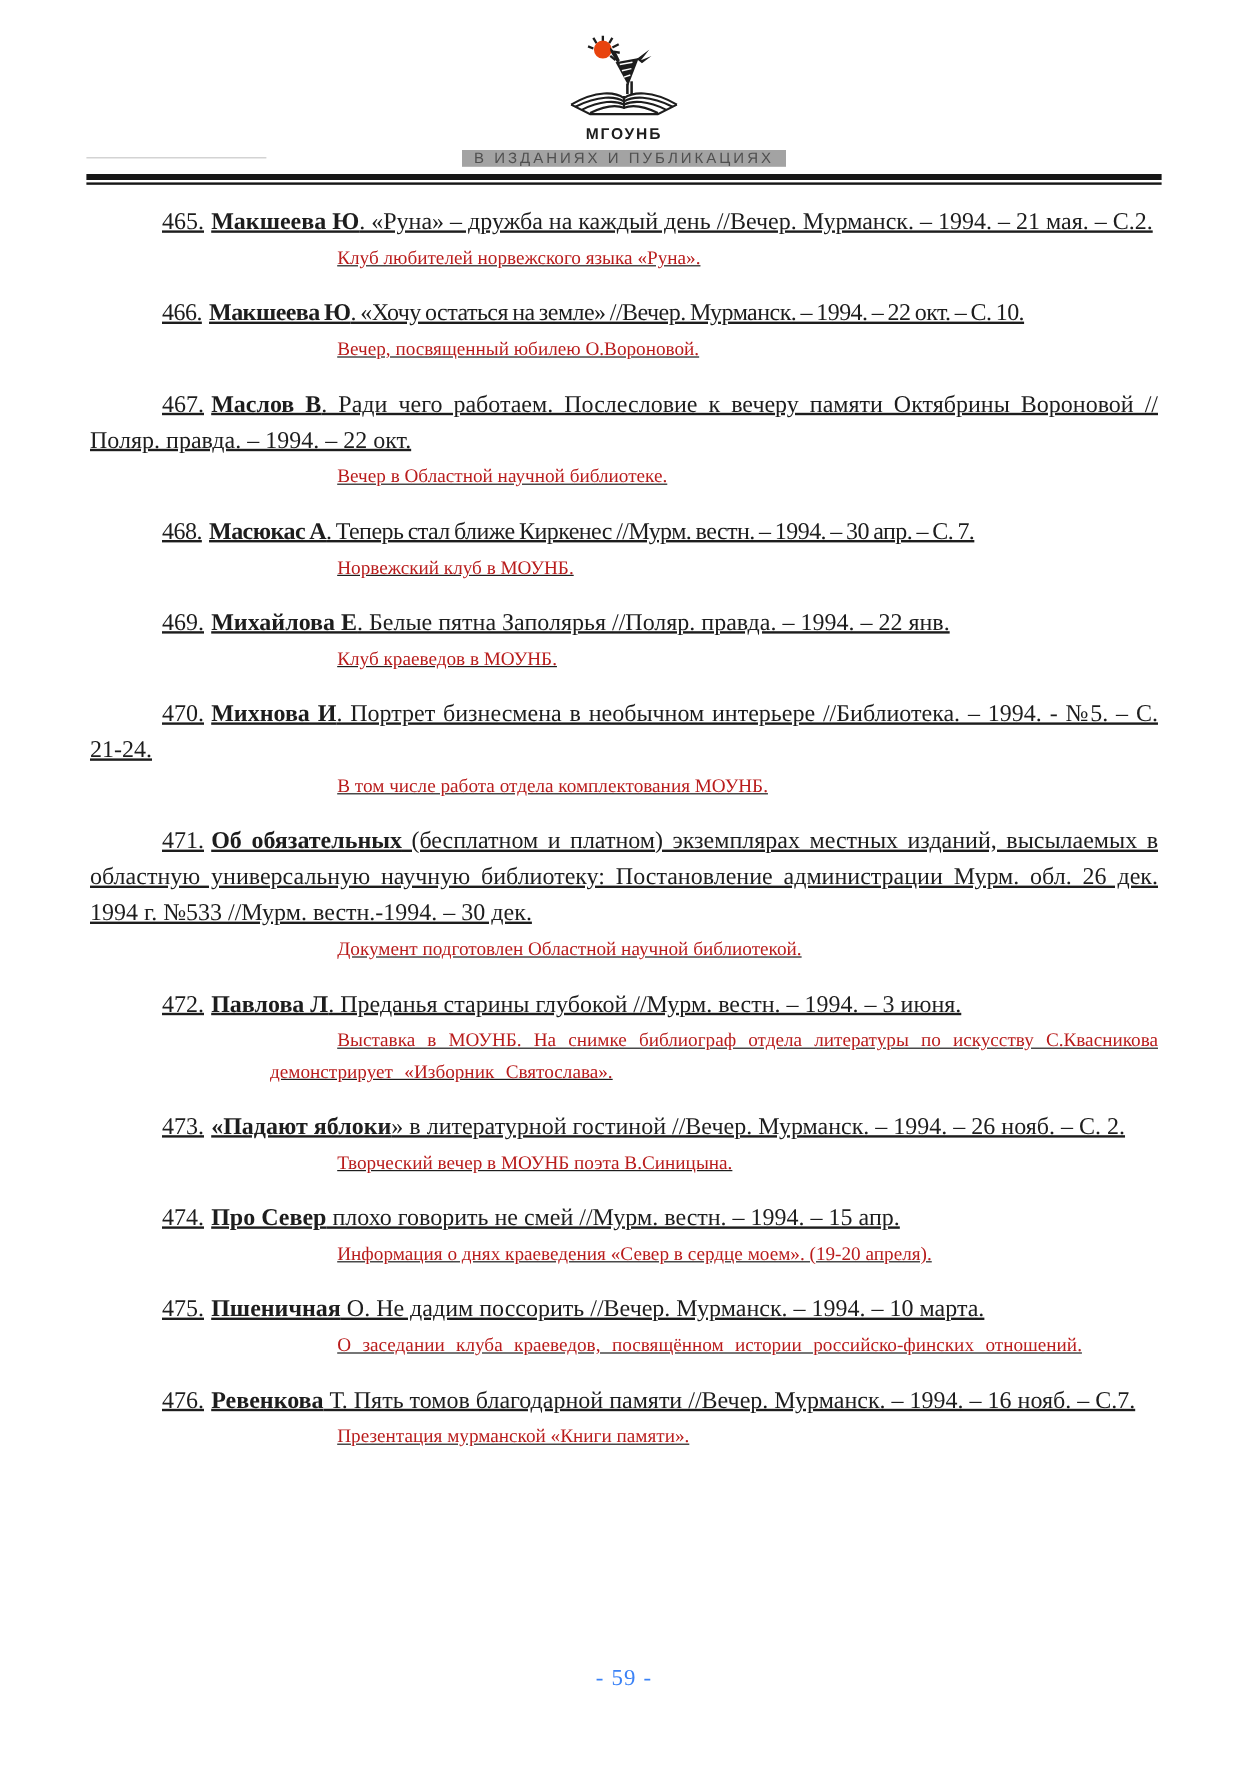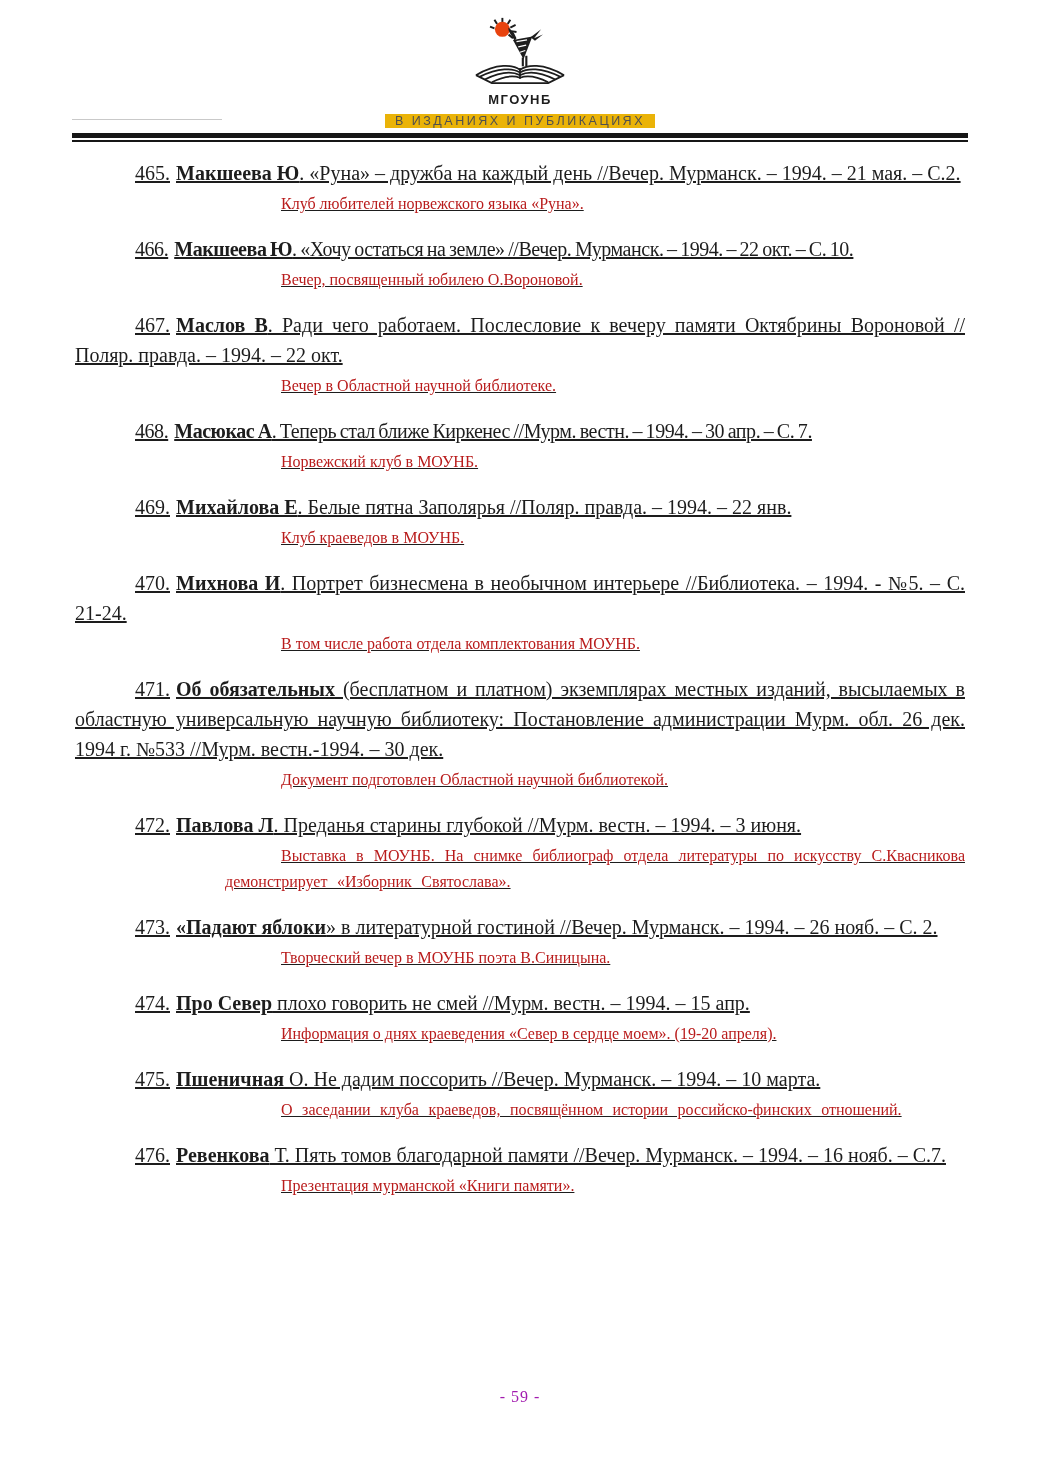--- a/index.html
+++ b/index.html
@@ -5,32 +5,32 @@
   html,body{margin:0;padding:0;background:#ffffff;}
   .page{
     position:relative;
     width:1040px;height:1471px;
     margin:0 auto;
     background:#ffffff;
     overflow:hidden;
     font-family:"Liberation Serif","DejaVu Serif",serif;
     color:#1d1d1d;
   }
-  header{text-align:center;padding-top:17px;}
+  header{text-align:center;padding-top:29px;}
   .logo-wrap{line-height:0;}
   .acronym{
     font-family:"Liberation Sans","DejaVu Sans",sans-serif;
     font-weight:bold;font-size:13px;letter-spacing:1.5px;
     margin-top:1px;color:#1d1d1d;
   }
   .tagline-row{position:relative;margin-top:4px;height:15px;}
   .tagline{
     font-family:"Liberation Sans","DejaVu Sans",sans-serif;
     font-size:12.5px;letter-spacing:2.5px;color:#4f4f4f;
-    display:inline-block;background:#eab308;position:relative;padding:0 10px;
+    display:inline-block;background:#a3a3a3;position:relative;padding:0 10px;
   }
   .side-line{
     position:absolute;left:72px;top:8px;width:150px;height:1px;background:#c9c9c9;
   }
   .double-rule{
     margin:7px 72px 0 72px;
     height:2px;background:#ffffff;
     border-top:5px solid #161616;
     border-bottom:2px solid #161616;
   }
@@ -43,21 +43,21 @@
   .entry .num{margin-right:6px;}
   .entry .lead{font-weight:bold;}
   .entry.tight{letter-spacing:-0.45px;word-spacing:-1px;}
   .note{
     margin:3px 0 0 150px;font-size:16px;line-height:26px;
     text-indent:56px;text-align:justify;color:#b91c1c;
   }
   .note.wide{word-spacing:5.5px;}
   .page-footer{
     position:absolute;left:0;right:0;top:1388px;
-    text-align:center;font-size:16px;letter-spacing:1px;color:#a21caf;
+    text-align:center;font-size:19px;letter-spacing:1px;color:#3b82f6;
   }
 </style>
 </head>
 <body>
 
 <div class="page">
 
   <header>
     <div class="logo-wrap">
       <svg width="108" height="74" viewBox="0 0 120 84" aria-hidden="true">

